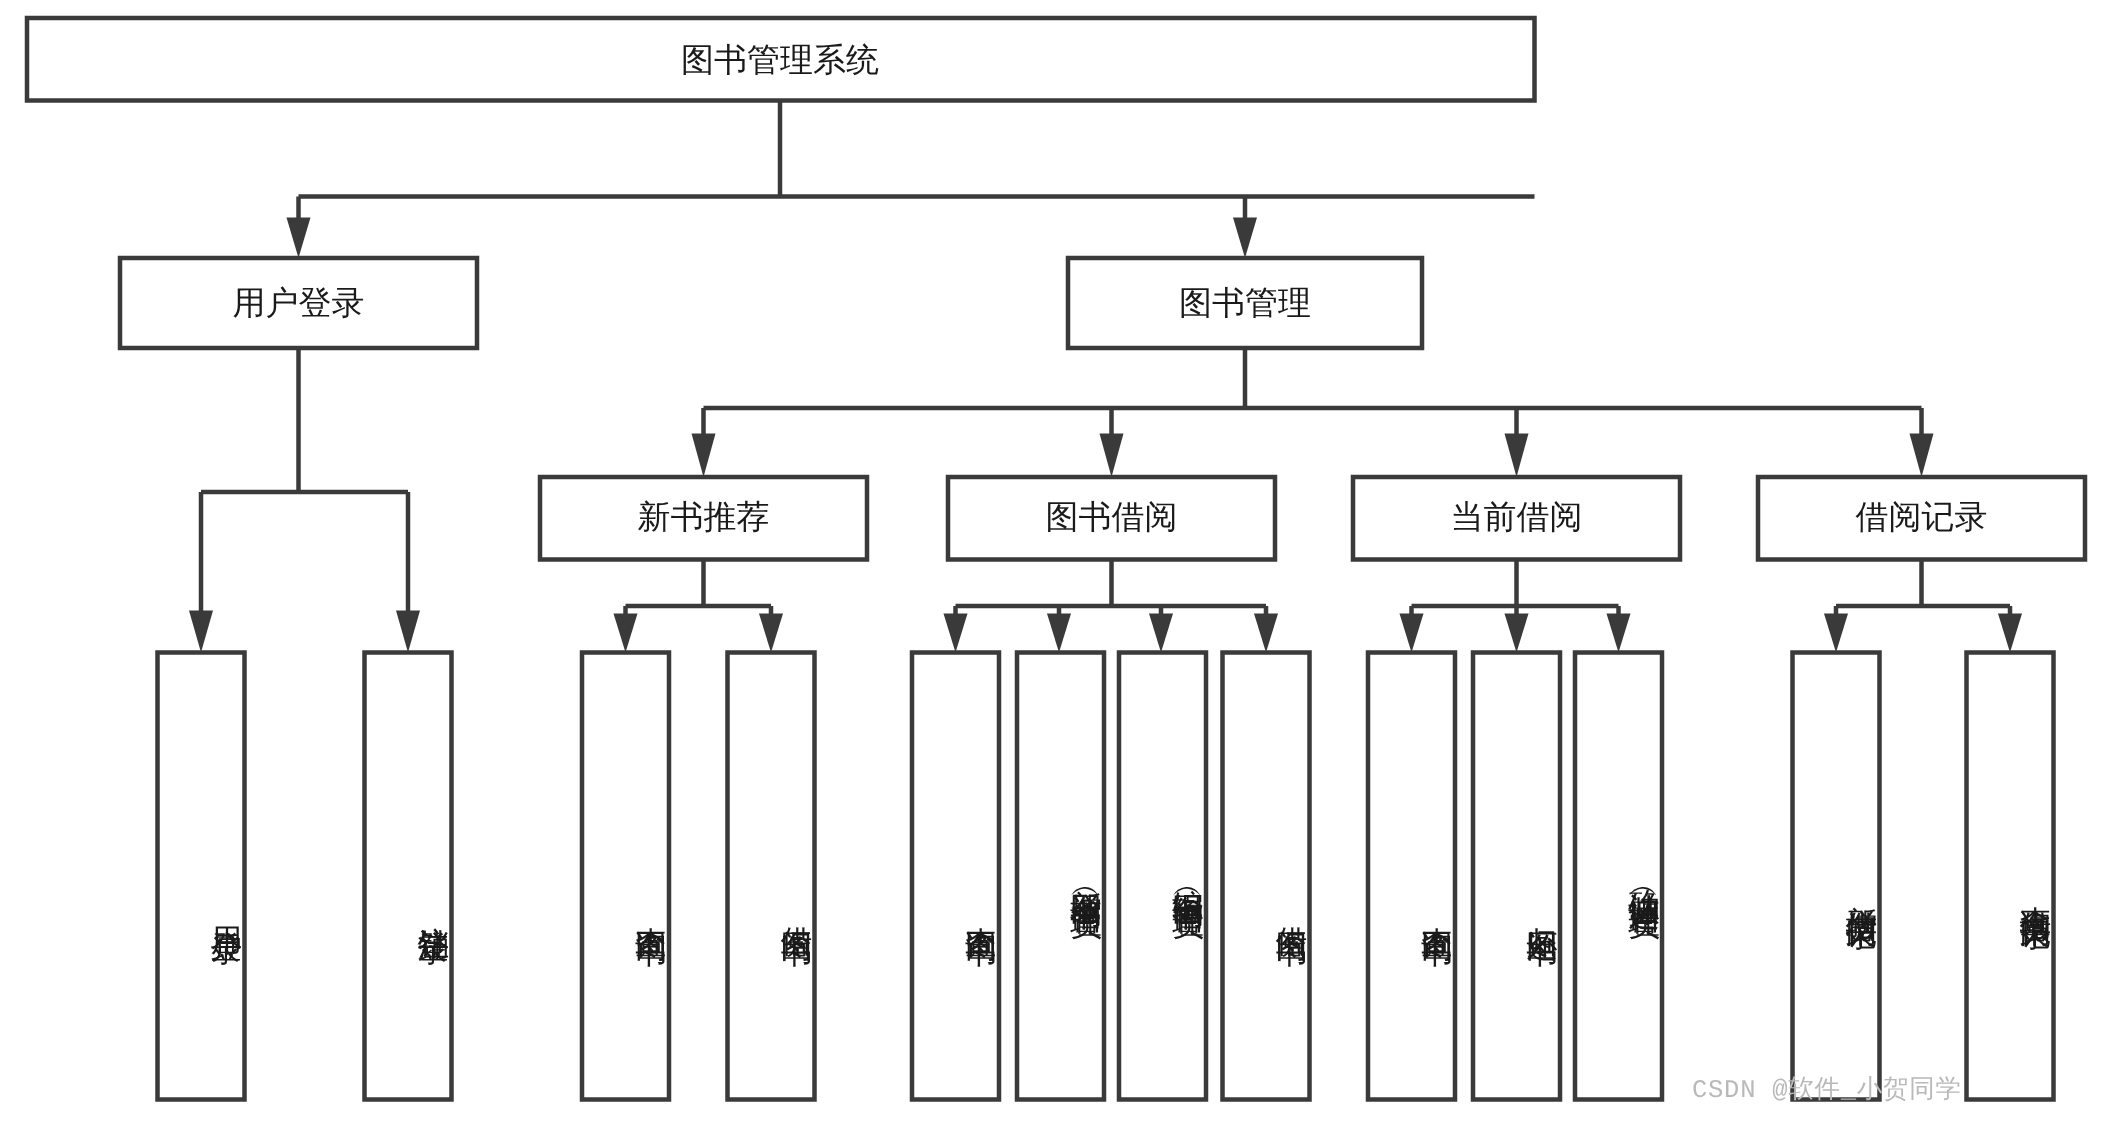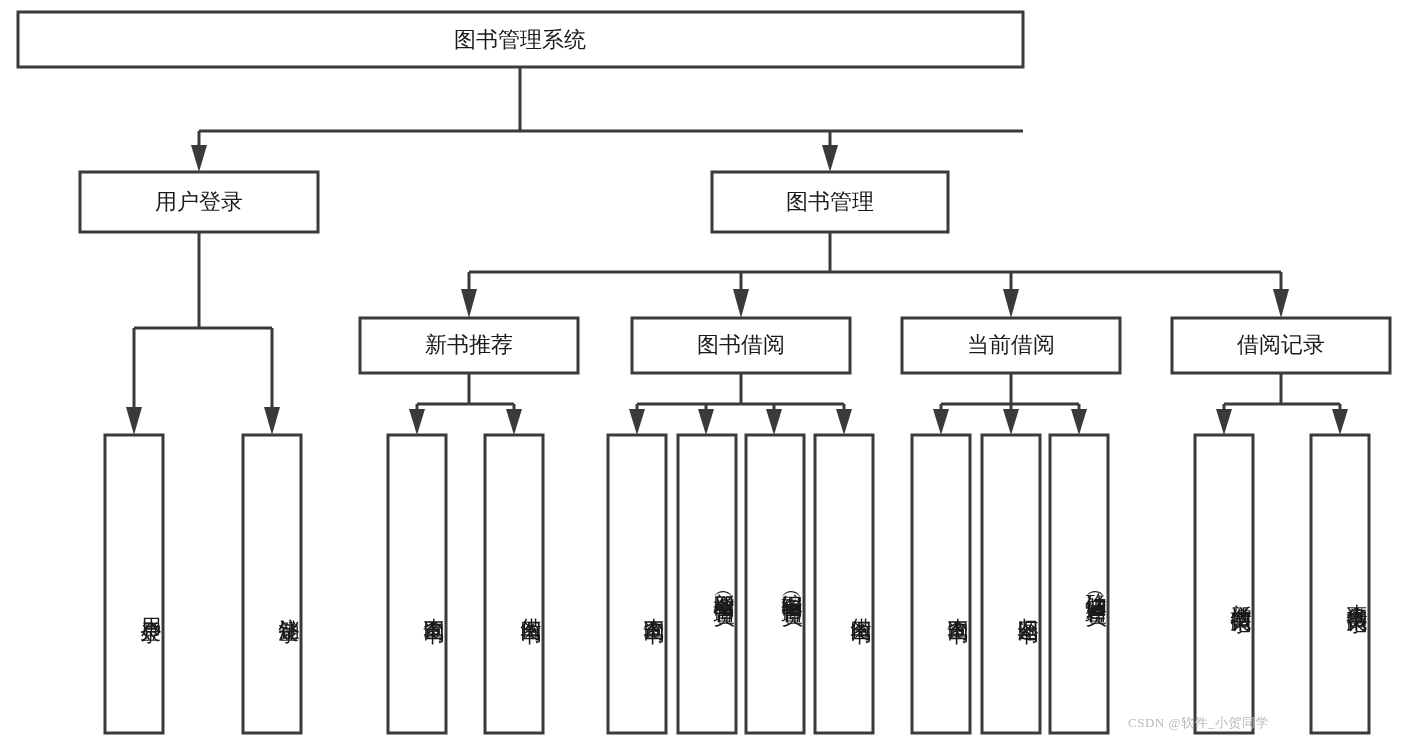--- a/index.html
+++ b/index.html
@@ -58,22 +58,22 @@
     color: #1a1a1a;
     letter-spacing: 2px;
     text-align: center;
     white-space: nowrap;
     pointer-events: none;
   }
   .watermark {
     position: absolute;
     left: 1128px;
     top: 714px;
-    font-family: Liberation Serif, serif;
-    font-size: 13px;
+    font-family: Liberation Mono, monospace;
+    font-size: 17px;
     color: #b9b9b9;
     white-space: nowrap;
     letter-spacing: 0.5px;
   }
 </style>
 </head>
 <body>
 
 <div id="diagram-root">
 

